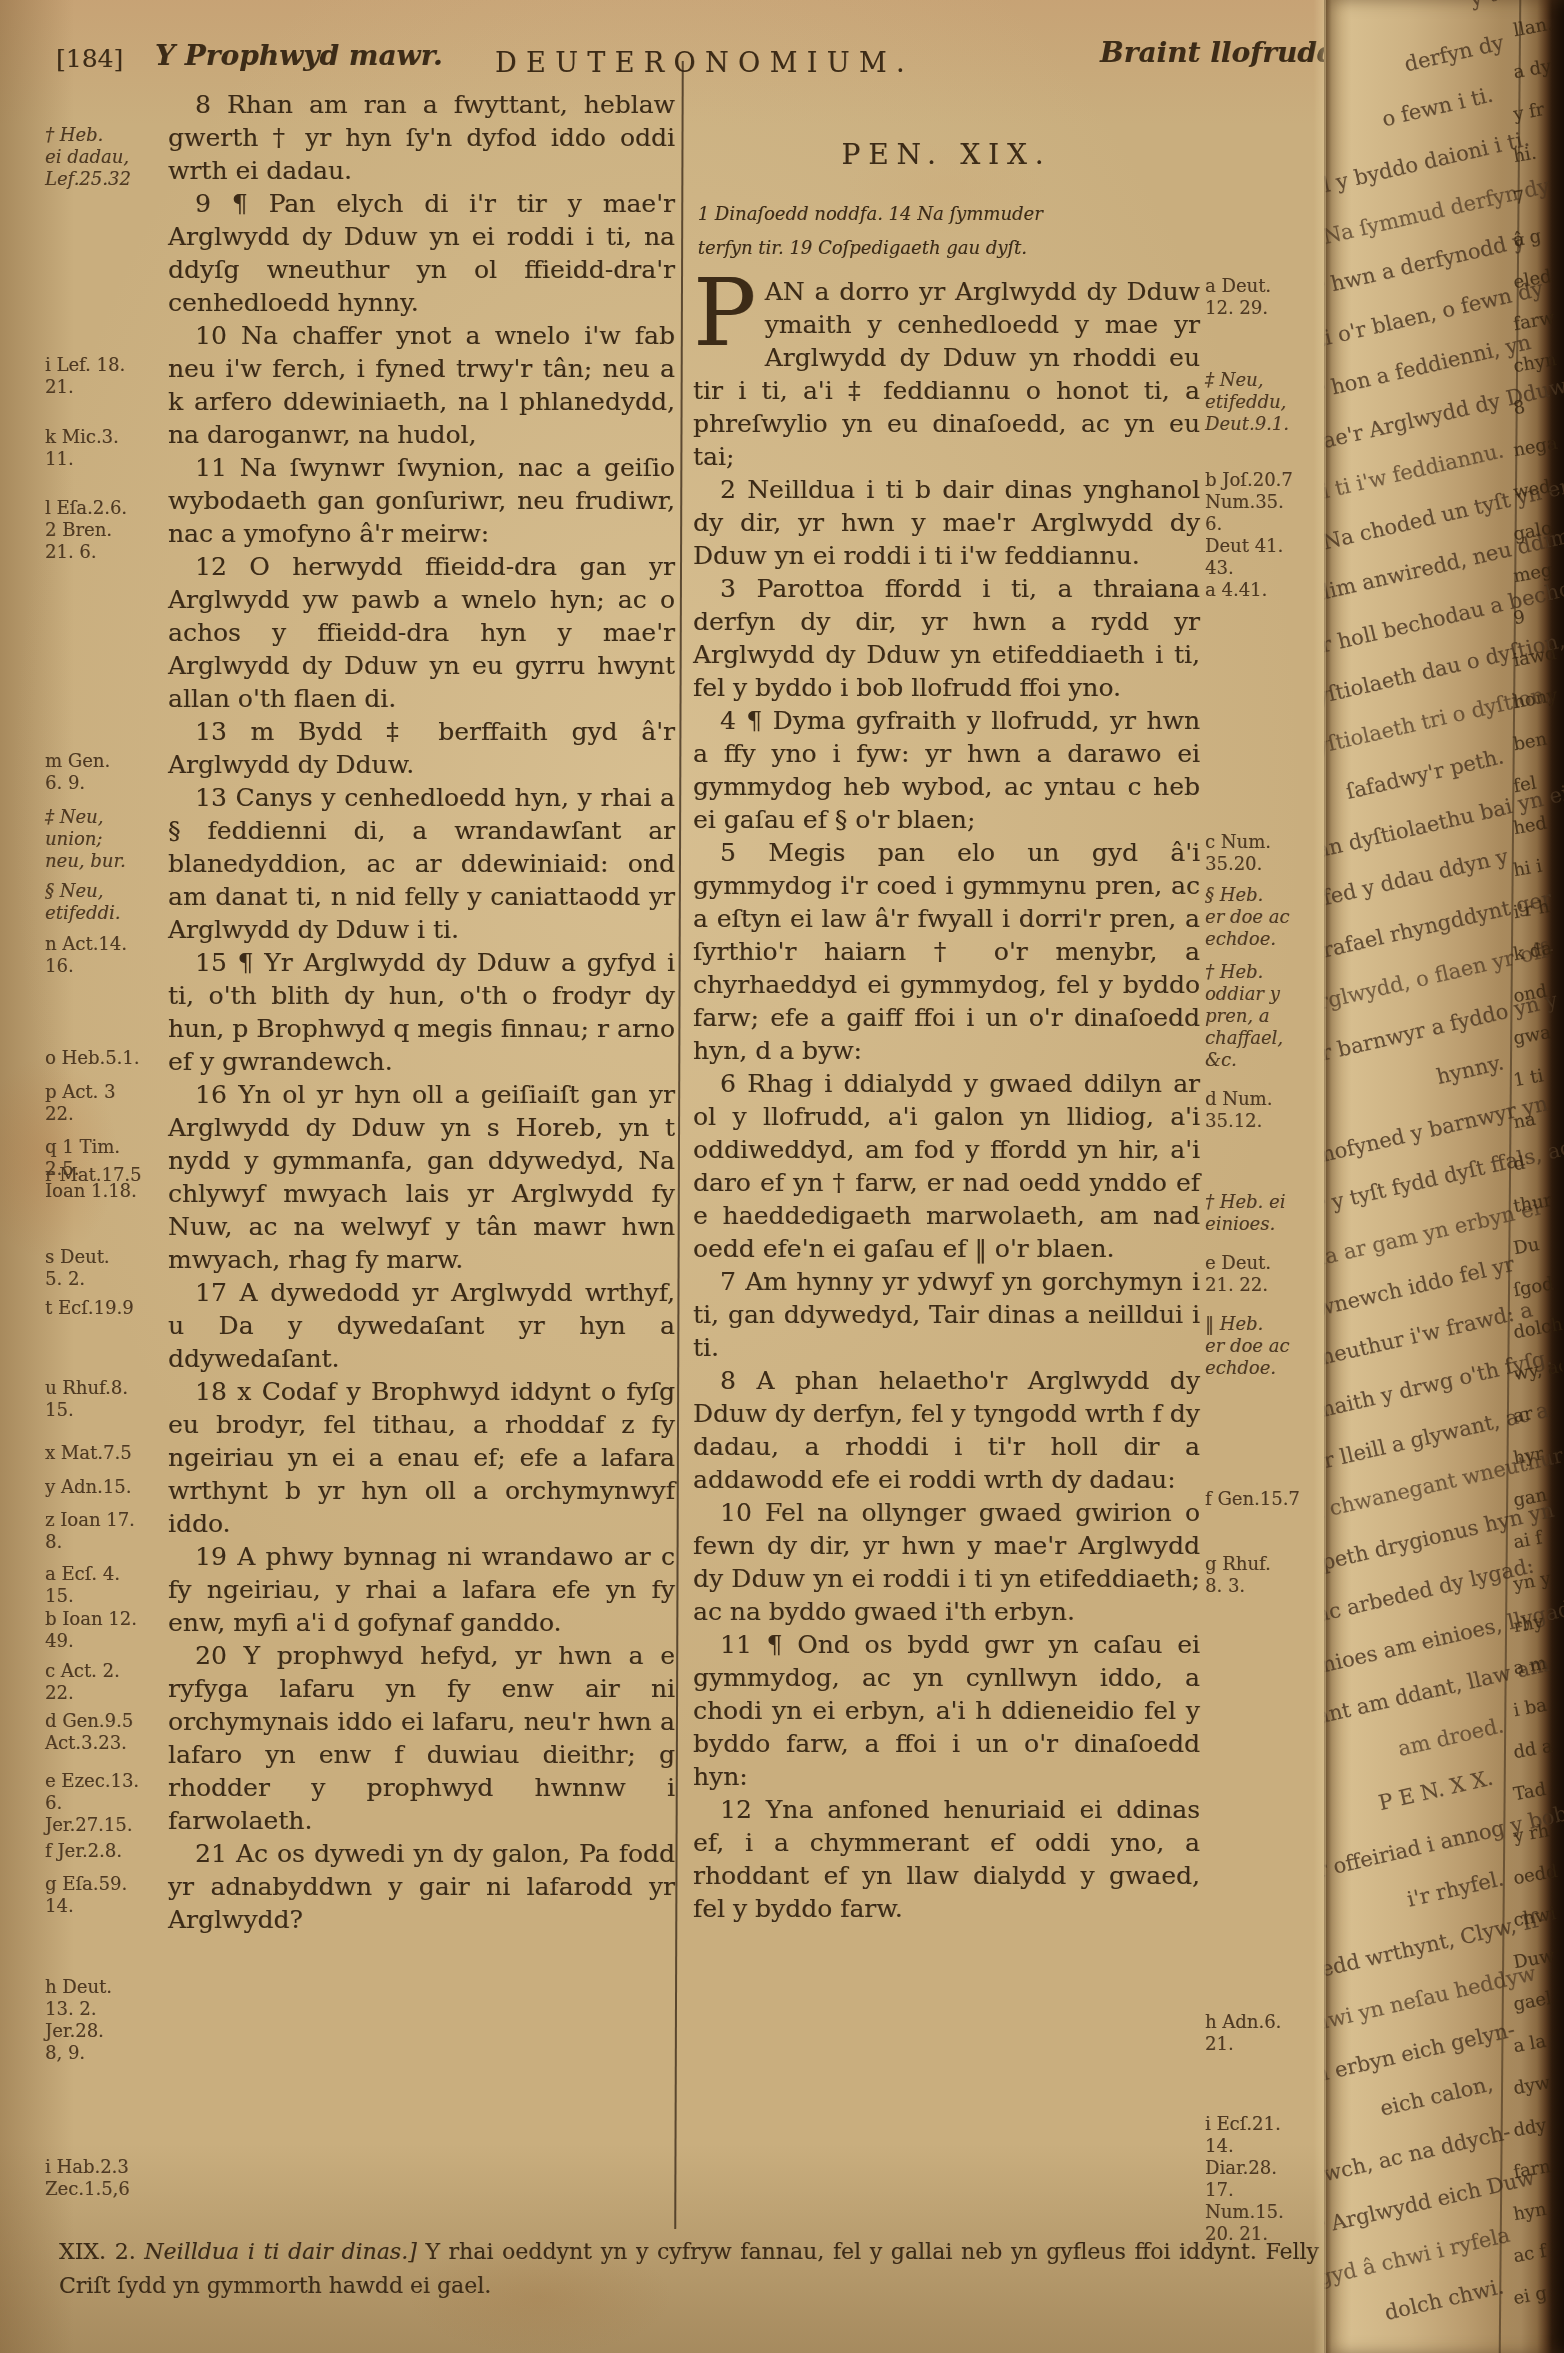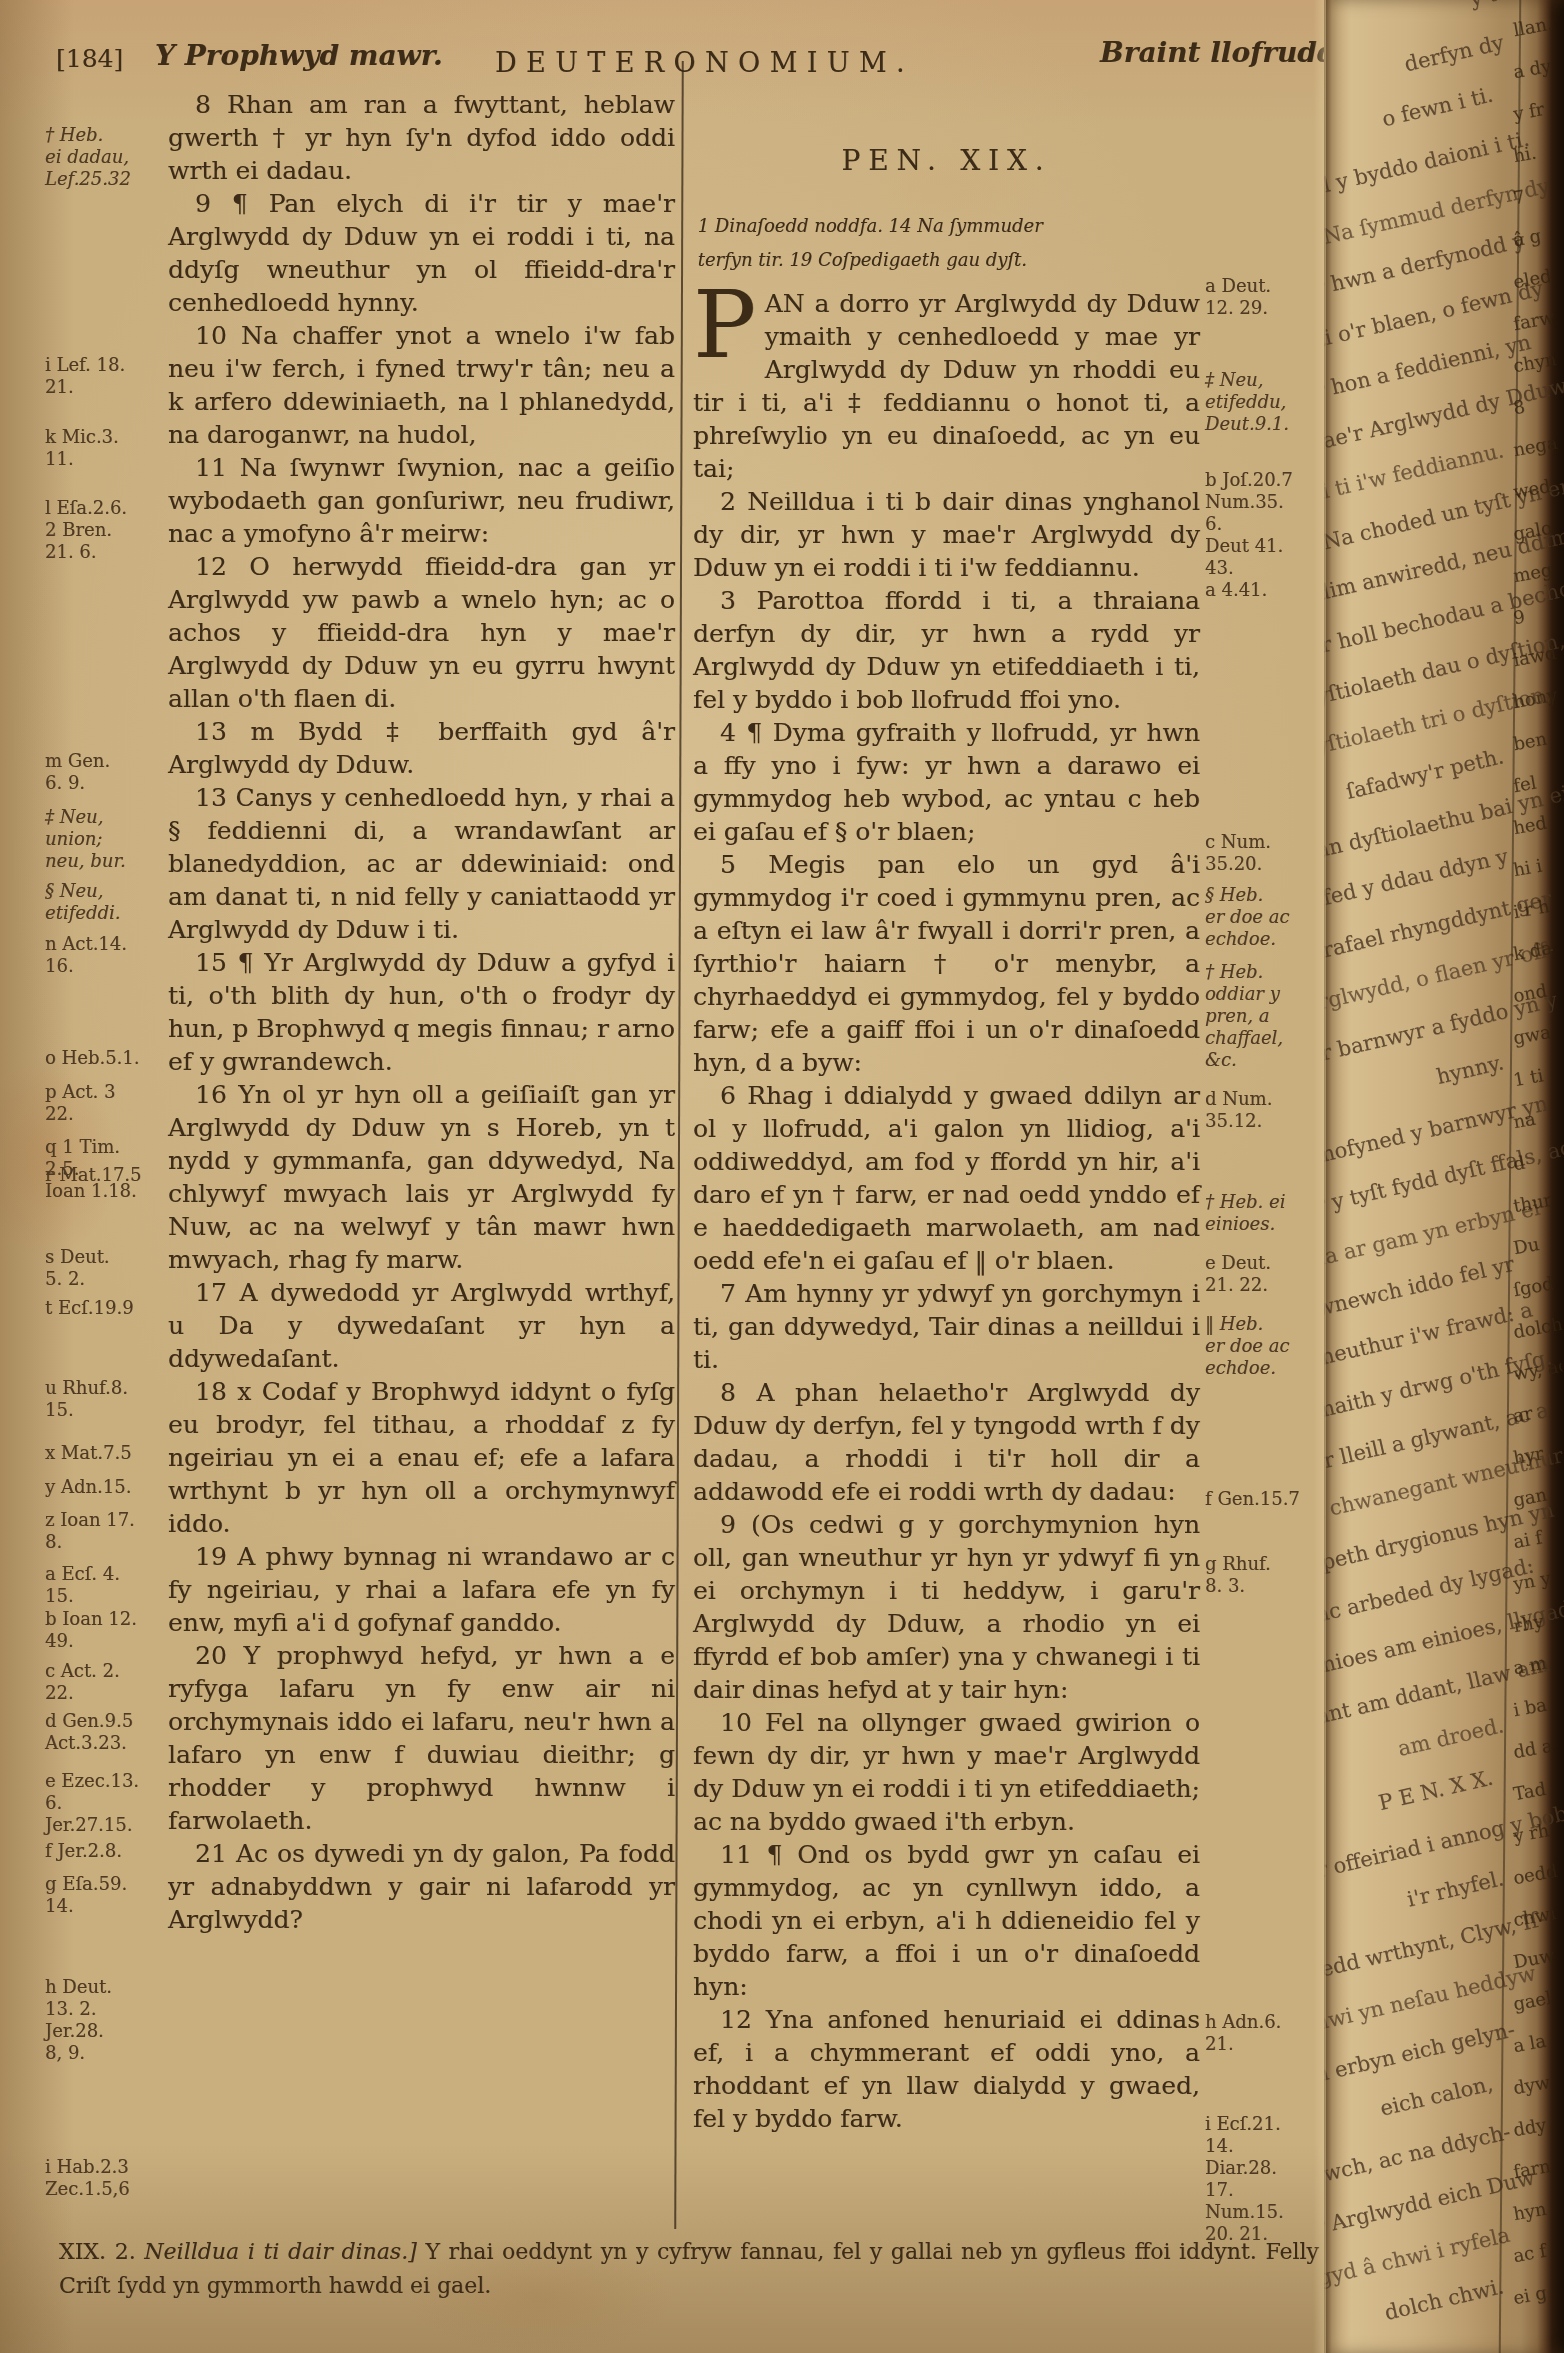--- a/index.html
+++ b/index.html
@@ -22,21 +22,21 @@
   
   .pgnum{position:absolute;left:56px;top:44px;font-size:25px;}
   .run-left{position:absolute;left:155px;top:39px;font-size:28px;font-style:italic;font-weight:bold;}
   .main-title{position:absolute;left:495px;top:47px;font-size:27px;letter-spacing:9.4px;}
   .run-right{position:absolute;left:1100px;top:36px;font-size:28px;font-style:italic;font-weight:bold;}
   
   .lbody{position:absolute;left:168px;top:88px;width:507px;}
   .rbody{position:absolute;left:693px;top:129px;width:507px;}
   .v{margin:0;font-size:25px;line-height:33px;text-indent:27px;text-align:justify;}
   .v1{text-indent:0;}
-  .pen{margin:10px;padding-top:4.7px;height:55px;font-size:28px;font-weight:normal;
+  .pen{margin:4px;padding-top:4.7px;height:55px;font-size:28px;font-weight:normal;
     letter-spacing:7.8px;text-align:center;}
   .summary{margin:0 0 9.4px 0;min-height:69px;font-size:18px;line-height:34px;
     font-style:italic;white-space:pre-line;text-indent:0;padding-left:4.7px;}
   .dropcap{float:left;width:67px;height:67px;font-size:94px;line-height:72px;
     margin:1.6px 4.7px 0 0;text-align:left;}
   .rule{position:absolute;left:678px;top:61px;width:2.3px;height:2168px;
     background:rgba(52,36,20,.75);transform:rotate(.2deg);}
   
   .mn{position:absolute;width:121px;font-size:18px;line-height:22px;
     white-space:pre-line;color:#4e3922;}
@@ -164,21 +164,20 @@
     <p class="summary">1 Dinaſoedd noddfa. 14 Na ſymmuder
 terfyn tir. 19 Coſpedigaeth gau dyſt.</p>
     <p class="v v1"><span class="dropcap">P</span><span>AN a dorro yr Arglwydd dy Dduw ymaith y cenhedloedd y mae yr Arglwydd dy Dduw yn rhoddi eu tir i ti, a'i ‡ feddiannu o honot ti, a phreſwylio yn eu dinaſoedd, ac yn eu tai;</span></p>
     <p class="v">2 Neilldua i ti b dair dinas ynghanol dy dir, yr hwn y mae'r Arglwydd dy Dduw yn ei roddi i ti i'w feddiannu.</p>
     <p class="v">3 Parottoa ffordd i ti, a thraiana derfyn dy dir, yr hwn a rydd yr Arglwydd dy Dduw yn etifeddiaeth i ti, fel y byddo i bob llofrudd ffoi yno.</p>
     <p class="v">4 ¶ Dyma gyfraith y llofrudd, yr hwn a ffy yno i fyw: yr hwn a darawo ei gymmydog heb wybod, ac yntau c heb ei gaſau ef § o'r blaen;</p>
     <p class="v">5 Megis pan elo un gyd â'i gymmydog i'r coed i gymmynu pren, ac a eſtyn ei law â'r fwyall i dorri'r pren, a ſyrthio'r haiarn † o'r menybr, a chyrhaeddyd ei gymmydog, fel y byddo farw; efe a gaiff ffoi i un o'r dinaſoedd hyn, d a byw:</p>
     <p class="v">6 Rhag i ddialydd y gwaed ddilyn ar ol y llofrudd, a'i galon yn llidiog, a'i oddiweddyd, am fod y ffordd yn hir, a'i daro ef yn † farw, er nad oedd ynddo ef e haeddedigaeth marwolaeth, am nad oedd efe'n ei gaſau ef ‖ o'r blaen.</p>
     <p class="v">7 Am hynny yr ydwyf yn gorchymyn i ti, gan ddywedyd, Tair dinas a neilldui i ti.</p>
     <p class="v">8 A phan helaetho'r Arglwydd dy Dduw dy derfyn, fel y tyngodd wrth f dy dadau, a rhoddi i ti'r holl dir a addawodd efe ei roddi wrth dy dadau:</p>
-    <p class="v">9 (Os cedwi g y gorchymynion hyn oll, gan wneuthur yr hyn yr ydwyf fi yn ei orchymyn i ti heddyw, i garu'r Arglwydd dy Dduw, a rhodio yn ei ffyrdd ef bob amſer) yna y chwanegi i ti dair dinas hefyd at y tair hyn:</p>
     <p class="v">10 Fel na ollynger gwaed gwirion o fewn dy dir, yr hwn y mae'r Arglwydd dy Dduw yn ei roddi i ti yn etifeddiaeth; ac na byddo gwaed i'th erbyn.</p>
     <p class="v">11 ¶ Ond os bydd gwr yn caſau ei gymmydog, ac yn cynllwyn iddo, a chodi yn ei erbyn, a'i h ddieneidio fel y byddo farw, a ffoi i un o'r dinaſoedd hyn:</p>
     <p class="v">12 Yna anfoned henuriaid ei ddinas ef, i a chymmerant ef oddi yno, a rhoddant ef yn llaw dialydd y gwaed, fel y byddo farw.</p>
   </div>
 
   <div class="rmargin">
     <span class="mn" style="top:275px">a Deut.
 12. 29.</span>
     <span class="mn it" style="top:369px">‡ Neu,
 etifeddu,

